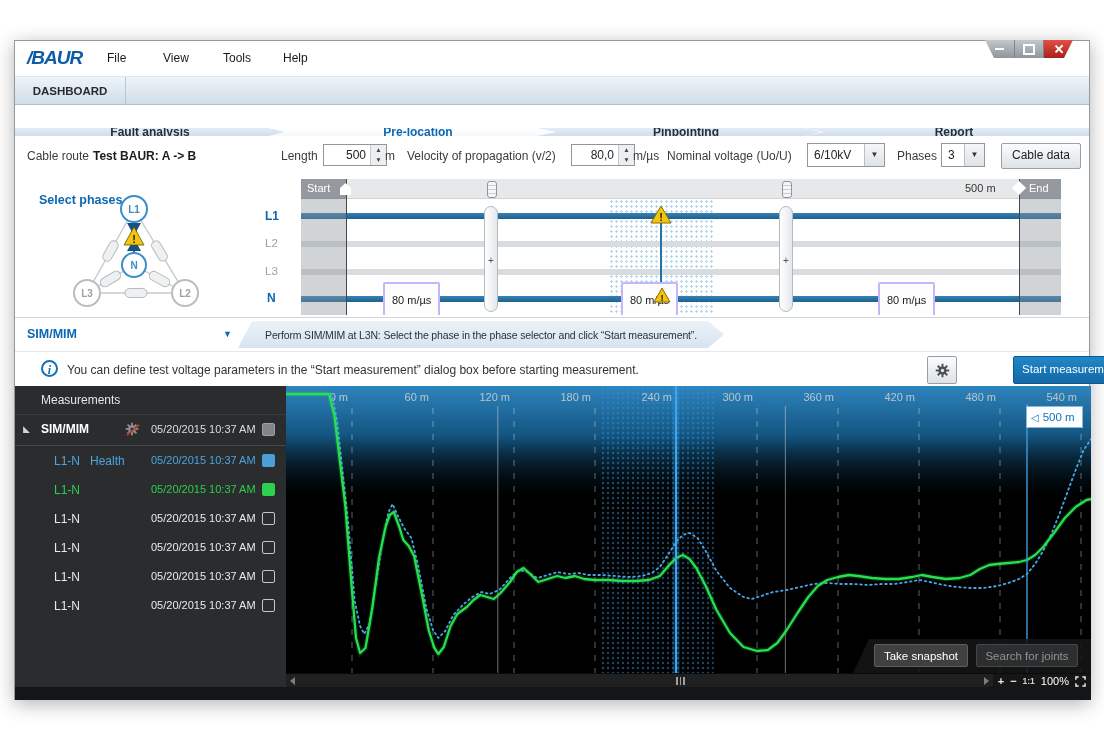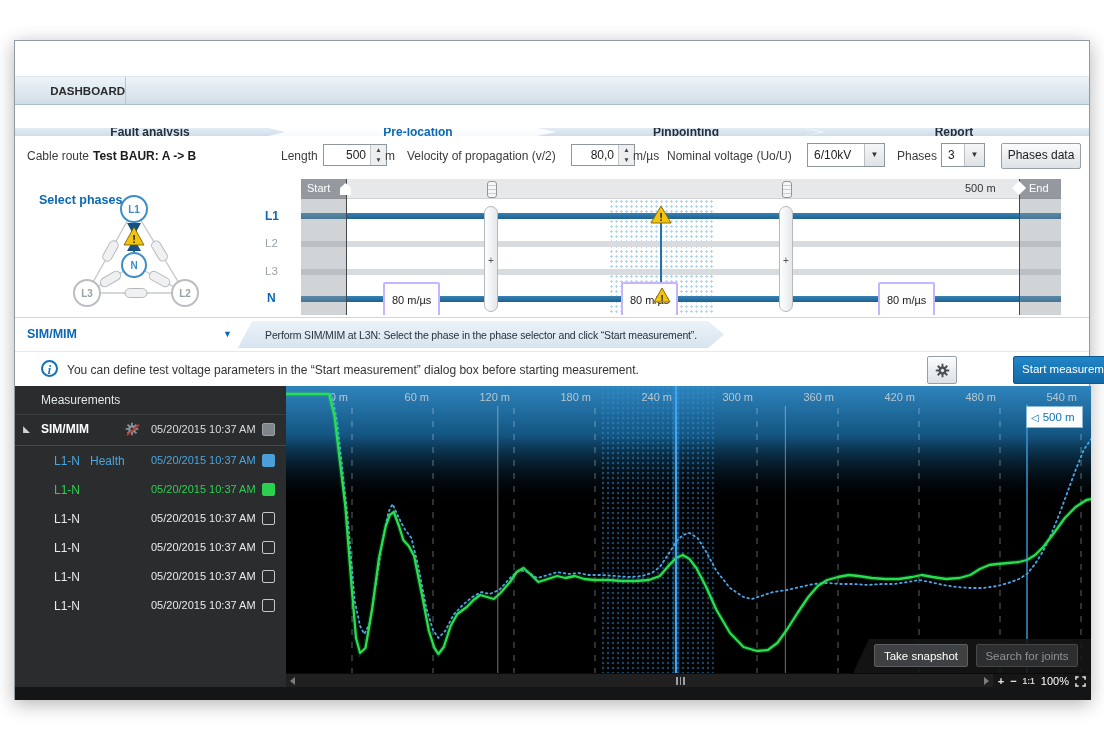--- a/index.html
+++ b/index.html
@@ -19,21 +19,21 @@
         background:linear-gradient(#c2c7cb,#8f969b);border-right:1px solid #7d8489;}
   .wbtn.close{background:linear-gradient(#e25046,#a8211c);border-right:none;}
   .glyph-min{width:9px;height:2px;background:#fff;}
   .glyph-max{width:8px;height:7px;border:2px solid #fff;}
   .glyph-close{position:relative;width:10px;height:10px;}
   .glyph-close:before,.glyph-close:after{content:"";position:absolute;left:4px;top:0;width:2.4px;height:10px;background:#fff;}
   .glyph-close:before{transform:rotate(45deg);}.glyph-close:after{transform:rotate(-45deg);}
   
   .tabbar{position:absolute;left:0;top:35px;width:100%;height:29px;
           background:linear-gradient(#eef4f9,#d0dde8);border-top:1px solid #dfe8f0;border-bottom:1px solid #aebfcc;box-sizing:border-box;}
-  .tab{position:absolute;top:0;height:28px;line-height:28px;text-align:right;font-size:11.5px;font-weight:bold;}
+  .tab{position:absolute;top:0;height:28px;line-height:28px;text-align:center;font-size:11.5px;font-weight:bold;}
   .tab.dash{left:0;width:110px;color:#2b2b2b;border-right:1px solid #b7c6d2;}
   .tab.active{left:110px;width:180px;background:#fff;color:#0a68b4;border-right:1px solid #aebfcc;
               border-left:1px solid #fff;height:29px;}
   
   .steps{position:absolute;left:0;top:64px;width:100%;height:31px;background:#fff;display:flex;}
   .step{flex:1;background:linear-gradient(#e3ecf5,#cfdeec);display:flex;align-items:center;justify-content:center;
         font-size:12px;font-weight:bold;color:#22303b;
         clip-path:polygon(0 0,calc(100% - 16px) 0,100% 50%,calc(100% - 16px) 100%,0 100%);margin-top:23px;}
   .step+.step{margin-left:-16px;clip-path:polygon(0 0,calc(100% - 16px) 0,100% 50%,calc(100% - 16px) 100%,0 100%,19px 50%);
         padding-left:14px;}
@@ -136,20 +136,38 @@
   .z11{color:#cfcfcf;font-size:8.5px;font-weight:bold;}
   .zpct{color:#fff;font-size:11px;}
   .bottomstrip{position:absolute;left:0;top:646px;width:1076px;height:13px;background:#131517;}
   .phasesvg{position:absolute;left:50px;top:12px;}
 </style>
 </head>
 <body>
 
 <div class="window">
 
+  <div class="menubar">
+    <span class="logo">/BAUR</span>
+    <span class="menu-item" style="left:92px">File</span>
+    <span class="menu-item" style="left:148px">View</span>
+    <span class="menu-item" style="left:208px">Tools</span>
+    <span class="menu-item" style="left:268px">Help</span>
+    <div class="winctl">
+      <div class="wbtn">
+          <span class="glyph-min"></span>
+        </div>
+      <div class="wbtn">
+          <span class="glyph-max"></span>
+        </div>
+      <div class="wbtn close">
+          <span class="glyph-close"></span>
+        </div>
+    </div>
+  </div>
 
   <div class="tabbar">
     <div class="tab dash">DASHBOARD</div>
   </div>
 
   <div class="steps">
     <div class="step">Fault analysis</div>
     <div class="step active">Pre-location</div>
     <div class="step">Pinpointing</div>
     <div class="step">Report</div>
@@ -179,21 +197,21 @@
     <span class="plabel" style="left:652px">Nominal voltage (Uo/U)</span>
     <div class="dropdown" style="left:792px;width:78px">
       <span class="dd-val">6/10kV</span>
       <span class="dd-btn">▼</span>
     </div>
     <span class="plabel" style="left:882px">Phases</span>
     <div class="dropdown" style="left:926px;width:44px">
       <span class="dd-val">3</span>
       <span class="dd-btn">▼</span>
     </div>
-    <div class="btn-light" style="left:986px;top:7px;width:78px;line-height:22px">Phases data</div>
+    <div class="btn-light" style="left:986px;top:7px;width:78px;line-height:22px">Cable data</div>
   </div>
 
   <div class="main-area">
     <div class="sel-title">Select phases</div>
 
     <svg class="phasesvg" width="180" height="132">
       <g stroke="#c6cacd" stroke-width="1.4">
         <line x1="69" y1="20" x2="22" y2="104"></line>
         <line x1="69" y1="20" x2="120" y2="104"></line>
         <line x1="22" y1="104" x2="120" y2="104"></line>

